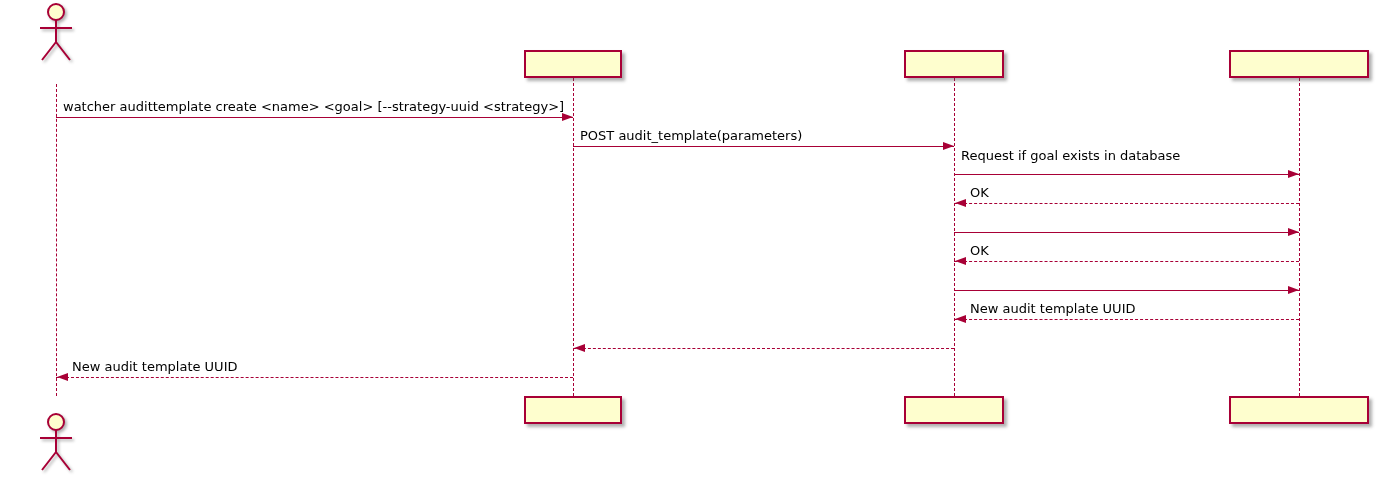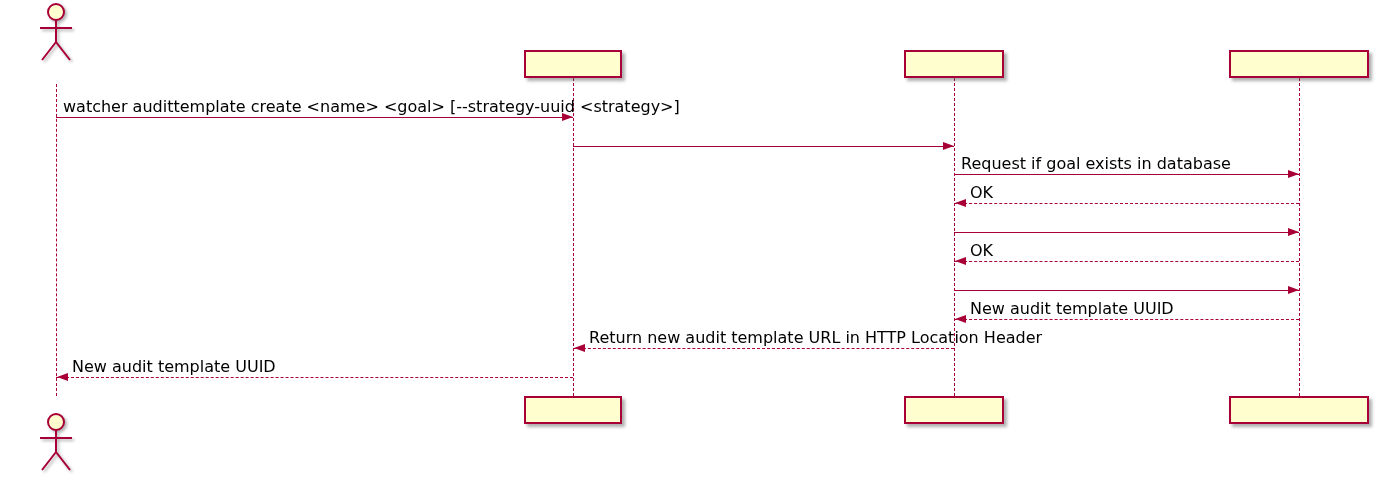--- a/index.html
+++ b/index.html
@@ -48,21 +48,21 @@
   .msg-line {
     position: absolute;
     height: 0;
     border-top: 1px solid #A80036;
   }
   .msg-line.dashed {
     border-top-style: dashed;
   }
   .msg-label {
     position: absolute;
-    font-size: 16px;
+    font-size: 13px;
     color: #000000;
     white-space: nowrap;
     line-height: 15px;
   }
   .arrowhead {
     position: absolute;
     width: 0;
     height: 0;
     border-style: solid;
   }
@@ -97,35 +97,35 @@
     <div class="pbox" style="left: 524px; top: 396px; width: 98px;"></div>
     <div class="pbox" style="left: 904px; top: 50px; width: 100px;"></div>
     <div class="pbox" style="left: 904px; top: 396px; width: 100px;"></div>
     <div class="pbox" style="left: 1229px; top: 50px; width: 140px;"></div>
     <div class="pbox" style="left: 1229px; top: 396px; width: 140px;"></div>
     <div class="msg-line" style="left: 56px; top: 117px; width: 517px;"></div>
     <div class="arrowhead right" style="left: 562px; top: 113px;"></div>
     <div class="msg-label" style="left: 63px; top: 99px;">watcher audittemplate create &lt;name&gt; &lt;goal&gt; [--strategy-uuid &lt;strategy&gt;]</div>
     <div class="msg-line" style="left: 573px; top: 146px; width: 381px;"></div>
     <div class="arrowhead right" style="left: 943px; top: 142px;"></div>
+    <div class="msg-label" style="left: 580px; top: 128px;">POST audit_template(parameters)</div>
     <div class="msg-line" style="left: 954px; top: 174px; width: 345px;"></div>
     <div class="arrowhead right" style="left: 1288px; top: 170px;"></div>
-    <div class="msg-label" style="left: 961px; top: 156px;">Request if goal exists in database</div>
+    <div class="msg-label" style="left: 961px; top: 148px;">Request if goal exists in database</div>
     <div class="msg-line dashed" style="left: 954px; top: 203px; width: 345px;"></div>
     <div class="arrowhead left" style="left: 955px; top: 199px;"></div>
     <div class="msg-label" style="left: 970px; top: 185px;">OK</div>
     <div class="msg-line" style="left: 954px; top: 232px; width: 345px;"></div>
     <div class="arrowhead right" style="left: 1288px; top: 228px;"></div>
     <div class="msg-line dashed" style="left: 954px; top: 261px; width: 345px;"></div>
     <div class="arrowhead left" style="left: 955px; top: 257px;"></div>
     <div class="msg-label" style="left: 970px; top: 243px;">OK</div>
     <div class="msg-line" style="left: 954px; top: 290px; width: 345px;"></div>
     <div class="arrowhead right" style="left: 1288px; top: 286px;"></div>
     <div class="msg-line dashed" style="left: 954px; top: 319px; width: 345px;"></div>
     <div class="arrowhead left" style="left: 955px; top: 315px;"></div>
     <div class="msg-label" style="left: 970px; top: 301px;">New audit template UUID</div>
     <div class="msg-line dashed" style="left: 573px; top: 348px; width: 381px;"></div>
     <div class="arrowhead left" style="left: 574px; top: 344px;"></div>
-    <div class="msg-label" style="left: 589px; top: 330px;">Return new audit template URL in HTTP Location Header</div>
     <div class="msg-line dashed" style="left: 56px; top: 377px; width: 517px;"></div>
     <div class="arrowhead left" style="left: 57px; top: 373px;"></div>
     <div class="msg-label" style="left: 72px; top: 359px;">New audit template UUID</div>
   </div>
 
 </body></html>

